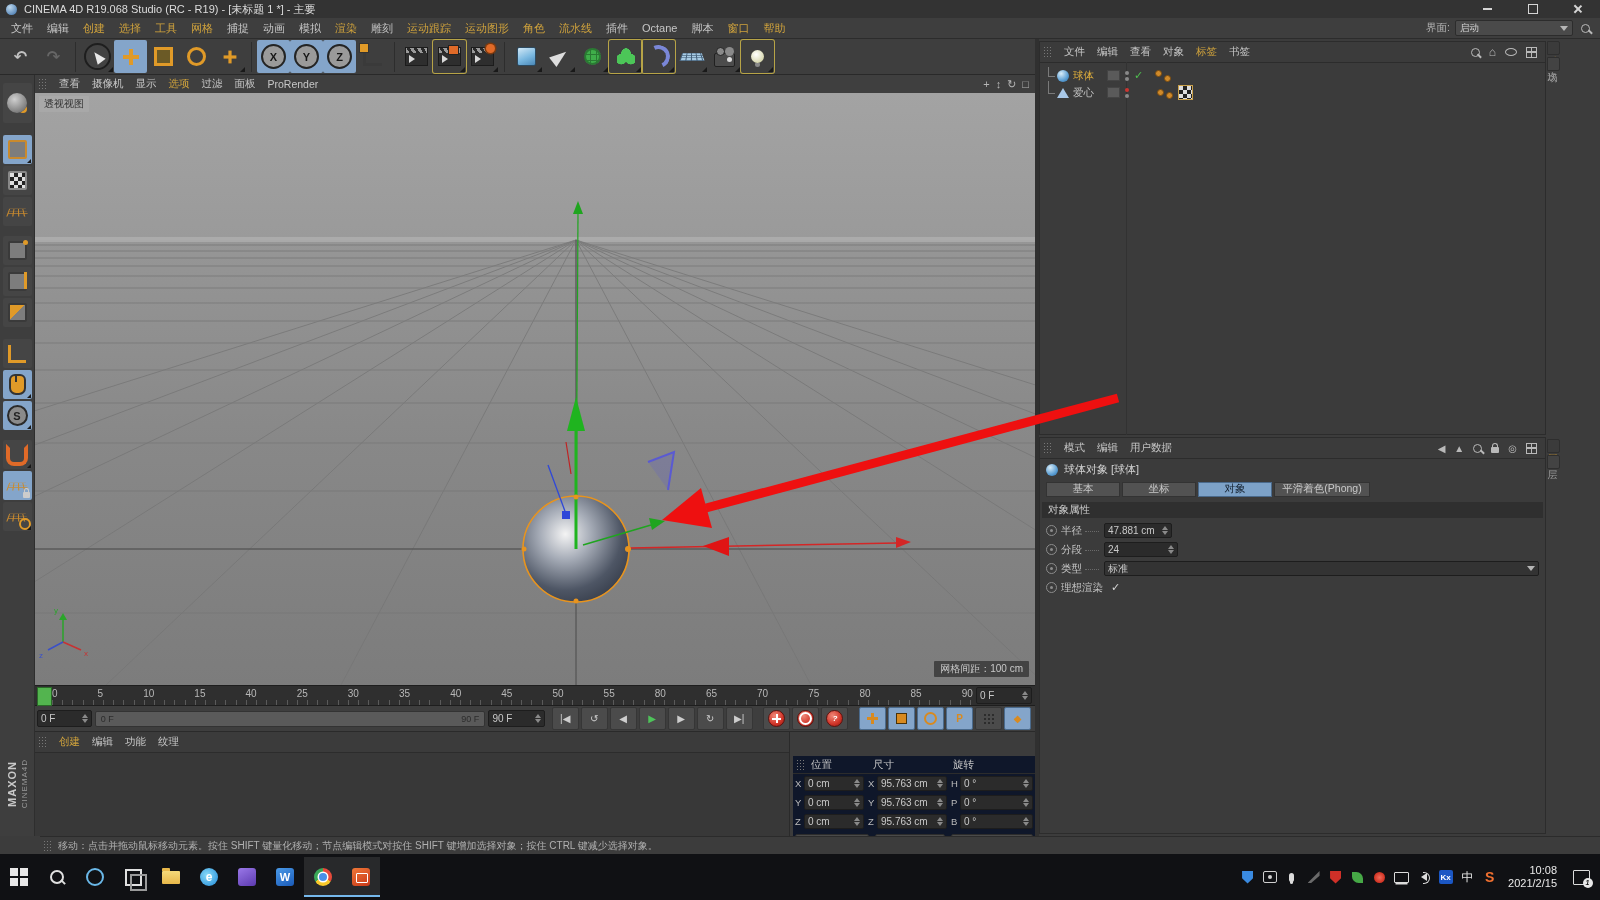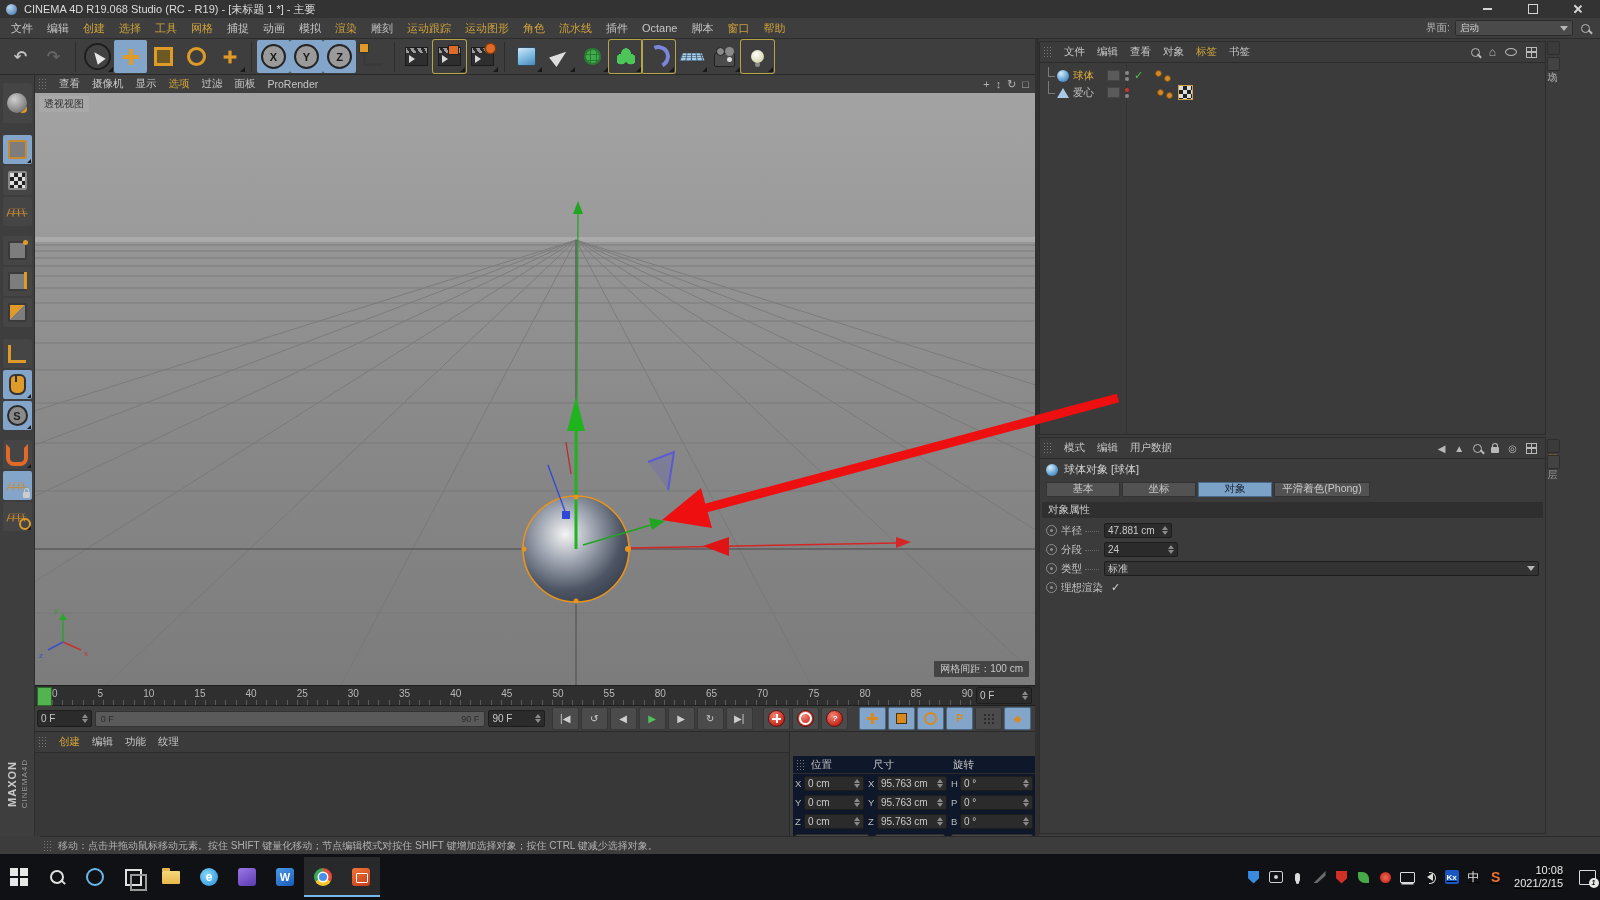--- a/index.html
+++ b/index.html
@@ -847,21 +847,21 @@
     <div class="tbi">
         <span class="wordb">W</span>
       </div>
     <div class="tbi open">
         <i class="chrome"></i>
       </div>
     <div class="tbi open">
         <i class="c4dic"></i>
       </div>
     <div style="margin-left:auto;"></div>
-    <div class="tray" style="text-decoration:underline;">
+    <div class="tray" style="padding-right:6px;">
       <div class="ti">
           <i class="shield"></i>
         </div>
       <div class="ti">
           <i class="camtr">
             <i></i>
           </i>
         </div>
       <div class="ti">
           <i class="mictr"></i>

